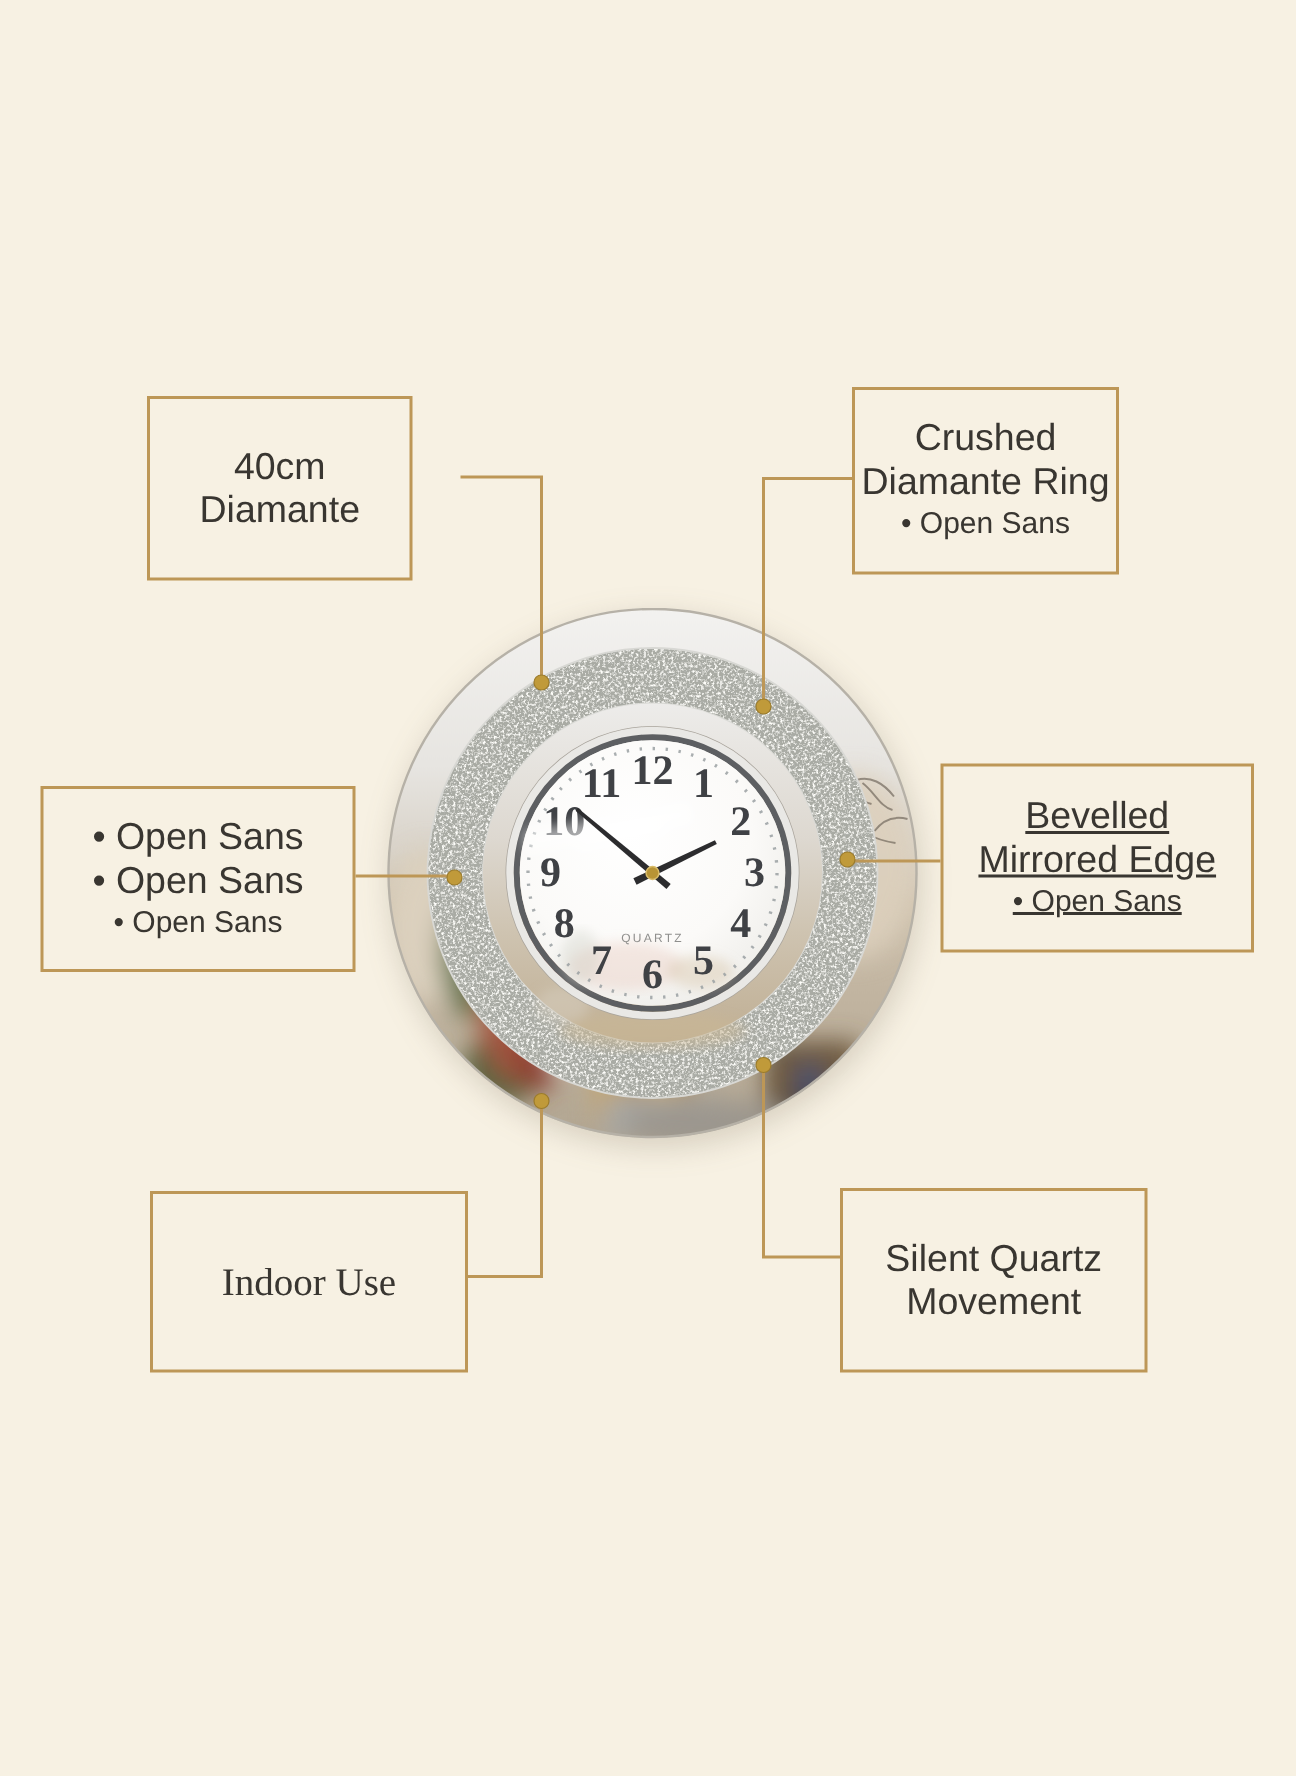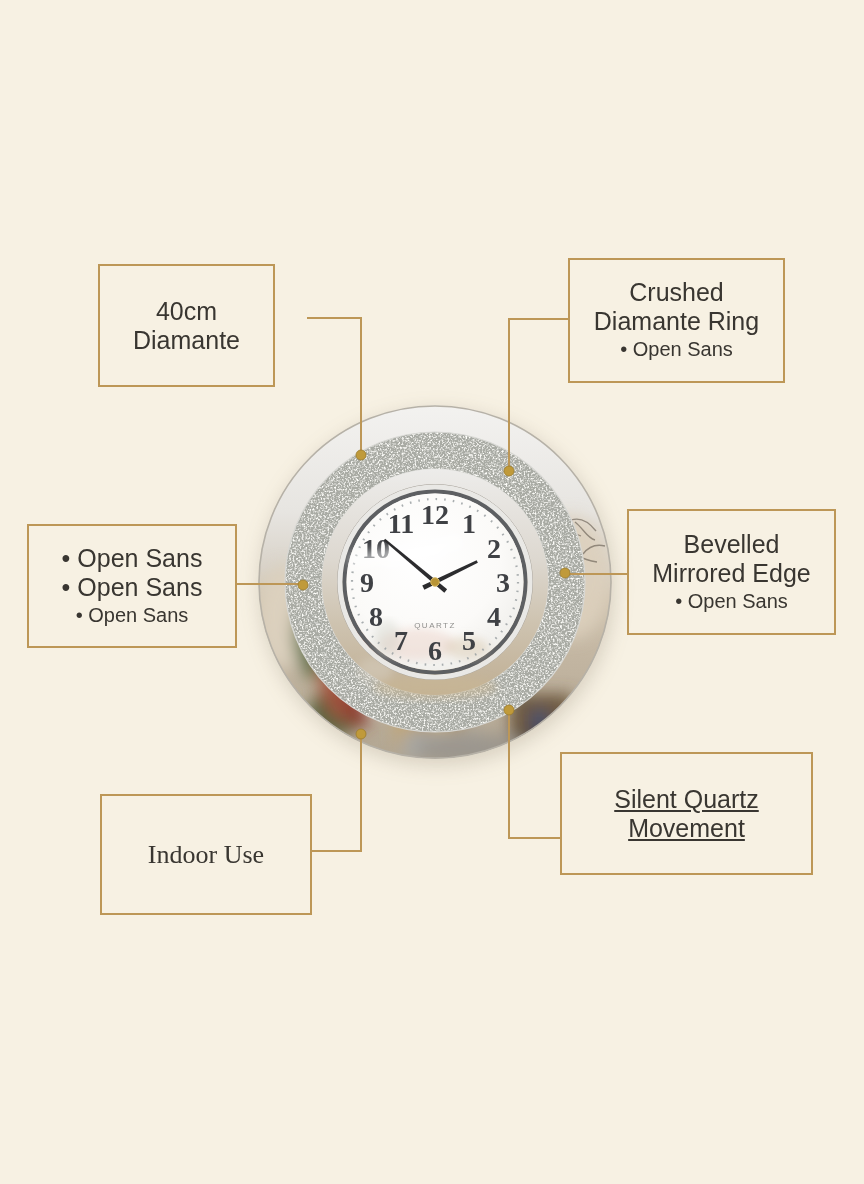--- a/index.html
+++ b/index.html
@@ -11,25 +11,25 @@
   .callout{
     position:absolute;box-sizing:border-box;
     border:2px solid #bd9757;background:transparent;
     display:flex;flex-direction:column;align-items:center;justify-content:center;
     text-align:center;color:#393631;
   }
   .callout .lg{font-size:25px;line-height:29px;}
   .callout .xl{font-size:26px;line-height:30px;font-family:Liberation Serif, serif;}
   .callout .sm{font-size:20px;line-height:27px;}
   #box-diameter {left:98px;  top:264px; width:177px; height:123px;}
-  #box-diamante {left:568px; top:258px; width:217px; height:125px;}
+  #box-diamante {left:568px; top:258px; width:178px; height:125px;}
   #box-fonts    {left:27px;  top:524px; width:210px; height:124px;}
-  #box-bevelled {left:627px; top:509px; width:209px; height:126px;}
+  #box-bevelled {left:627px; top:509px; width:209px; height:126px;text-decoration:underline;}
   #box-indoor   {left:100px; top:794px; width:212px; height:121px;}
-  #box-movement {left:560px; top:752px; width:253px; height:123px;text-decoration:underline;}
+  #box-movement {left:560px; top:792px; width:205px; height:123px;}
   .overlay{position:absolute;left:0;top:0;pointer-events:none;}
   .clock-svg{
     position:absolute;left:258px;top:405px;width:354px;height:354px;
     filter:drop-shadow(2px 6px 10px rgba(100,88,62,.22));
   }
   .numeral{
     font-family:"Liberation Serif","DejaVu Serif",serif;
     font-size:28px;font-weight:600;fill:#3f4145;
   }
   .brand{

